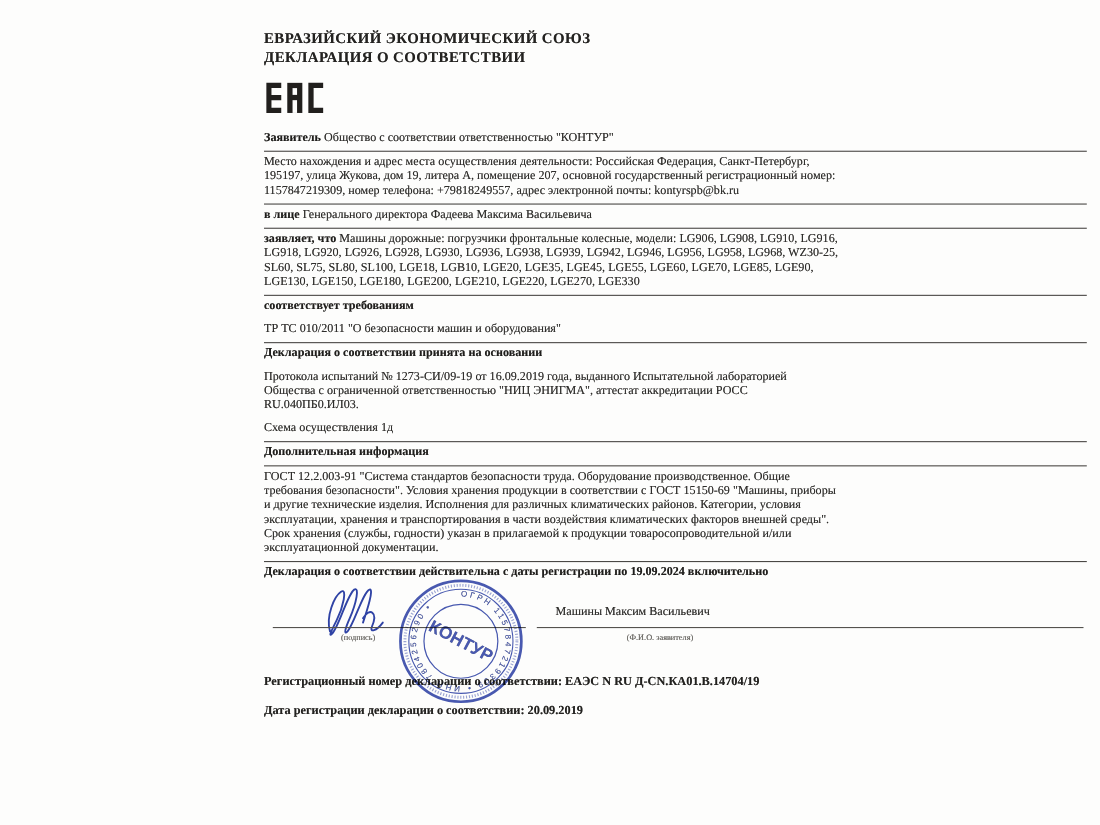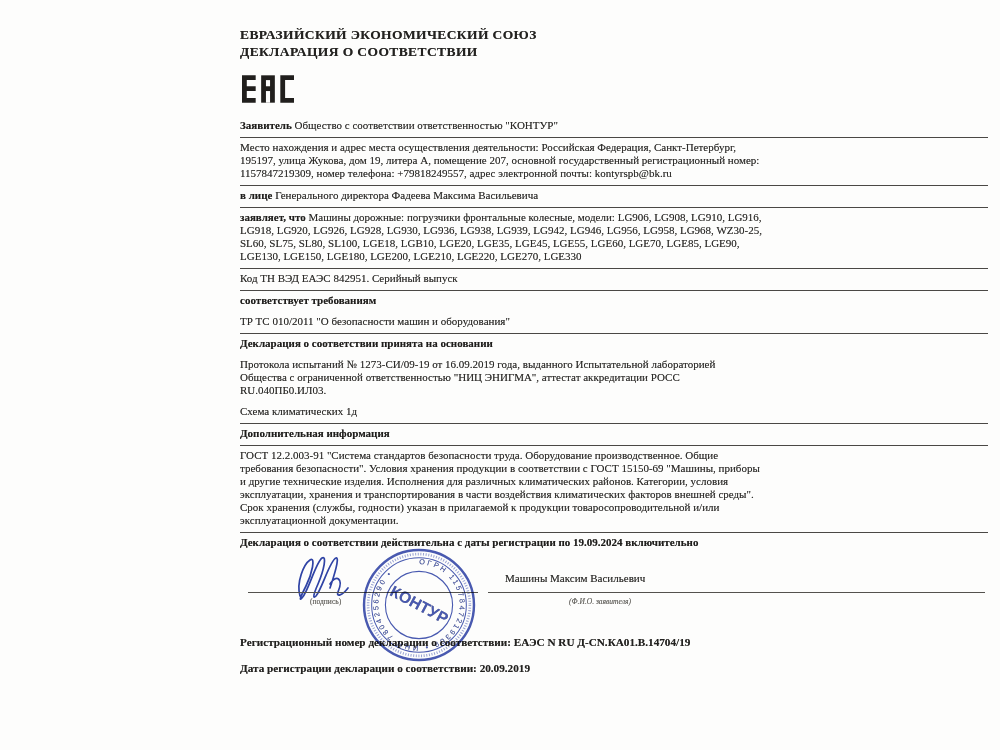--- a/index.html
+++ b/index.html
@@ -60,42 +60,39 @@
     <p class="inner"><b>в лице</b>
     <span>Генерального директора Фадеева Максима Васильевича</span></p>
   </div>
 
   <div class="sec rule">
     <p class="inner"><b>заявляет, что</b>
     <span>Машины дорожные: погрузчики фронтальные колесные, модели: LG906, LG908, LG910, LG916, LG918, LG920, LG926, LG928, LG930, LG936, LG938, LG939, LG942, LG946, LG956, LG958, LG968, WZ30-25, SL60, SL75, SL80, SL100, LGE18, LGB10, LGE20, LGE35, LGE45, LGE55, LGE60, LGE70, LGE85, LGE90, LGE130, LGE150, LGE180, LGE200, LGE210, LGE220, LGE270, LGE330</span></p>
   </div>
 
 
-  <div class="sec rule">
-    <p class="inner">Код ТН ВЭД ЕАЭС 842951. Серийный выпуск</p>
-  </div>
 
   <div class="sec">
     <p class="inner"><b>соответствует требованиям</b></p>
   </div>
 
   <div class="sec rule">
     <p class="inner">ТР ТС 010/2011 "О безопасности машин и оборудования"</p>
   </div>
 
   <div class="sec">
     <p class="inner"><b>Декларация о соответствии принята на основании</b></p>
   </div>
 
   <div class="sec">
     <p class="inner">Протокола испытаний № 1273-СИ/09-19 от 16.09.2019 года, выданного Испытательной лабораторией Общества с ограниченной ответственностью "НИЦ ЭНИГМА", аттестат аккредитации РОСС RU.040ПБ0.ИЛ03.</p>
   </div>
 
   <div class="sec rule">
-    <p class="inner">Схема климатических 1д</p>
+    <p class="inner">Схема осуществления 1д</p>
   </div>
 
   <div class="sec rule">
     <p class="inner"><b>Дополнительная информация</b></p>
   </div>
 
   <div class="sec rule">
     <p class="inner">ГОСТ 12.2.003-91 "Система стандартов безопасности труда. Оборудование производственное. Общие требования безопасности". Условия хранения продукции в соответствии с ГОСТ 15150-69 "Машины, приборы и другие технические изделия. Исполнения для различных климатических районов. Категории, условия эксплуатации, хранения и транспортирования в части воздействия климатических факторов внешней среды". Срок хранения (службы, годности) указан в прилагаемой к продукции товаросопроводительной и/или эксплуатационной документации.</p>
   </div>
 
@@ -107,21 +104,21 @@
 
     <svg class="signature" style="left:46px;top:-2px;" width="70" height="58" viewBox="0 0 70 58">
       <path d="M14 44 C10 30 18 12 24 8 C30 4 26 22 20 34 C16 42 12 50 16 46 C22 40 30 10 36 6 C41 3 38 18 32 32 C28 41 26 48 30 44 C36 37 44 8 50 6 C54 5 48 24 44 36 M44 32 C50 22 58 26 52 40 C50 45 56 44 62 36" fill="none" stroke="#2f43a7" stroke-width="1.7" stroke-linecap="round"></path>
     </svg>
 
     <div class="sigline" style="left:8px;top:38px;width:230px;"></div>
     <div class="caption" style="position:absolute;left:70px;top:41px;width:110px;text-align:left;">(подпись)</div>
 
     <div style="position:absolute;left:265px;top:18px;font-size:11px;">Машины Максим Васильевич</div>
     <div class="sigline" style="left:248px;top:38px;width:497px;"></div>
-    <div class="caption" style="position:absolute;left:290px;top:41px;width:140px;text-align:center;font-style:italic;">(Ф.И.О. заявителя)</div>
+    <div class="caption" style="position:absolute;left:290px;top:41px;width:140px;text-align:center;">(Ф.И.О. заявителя)</div>
 
     <svg class="stamp" style="left:122px;top:-6px;" width="114" height="114" viewBox="0 0 112 112">
       <circle cx="56" cy="56" r="54" fill="none" stroke="#2f43a7" stroke-width="2.4"></circle>
       <circle cx="56" cy="56" r="50" fill="none" stroke="#2f43a7" stroke-width="2.6" stroke-dasharray="1 1.6" opacity=".55"></circle>
       <circle cx="56" cy="56" r="46.5" fill="none" stroke="#2f43a7" stroke-width="1"></circle>
       <circle cx="56" cy="56" r="33" fill="none" stroke="#2f43a7" stroke-width="1.1"></circle>
       <defs>
         <path id="ringArc" d="M56 16 a40 40 0 1 1 -0.01 0"></path>
       </defs>
       <text font-size="7.2" font-family="Liberation Sans, sans-serif" fill="#2f43a7" letter-spacing="2.2">

